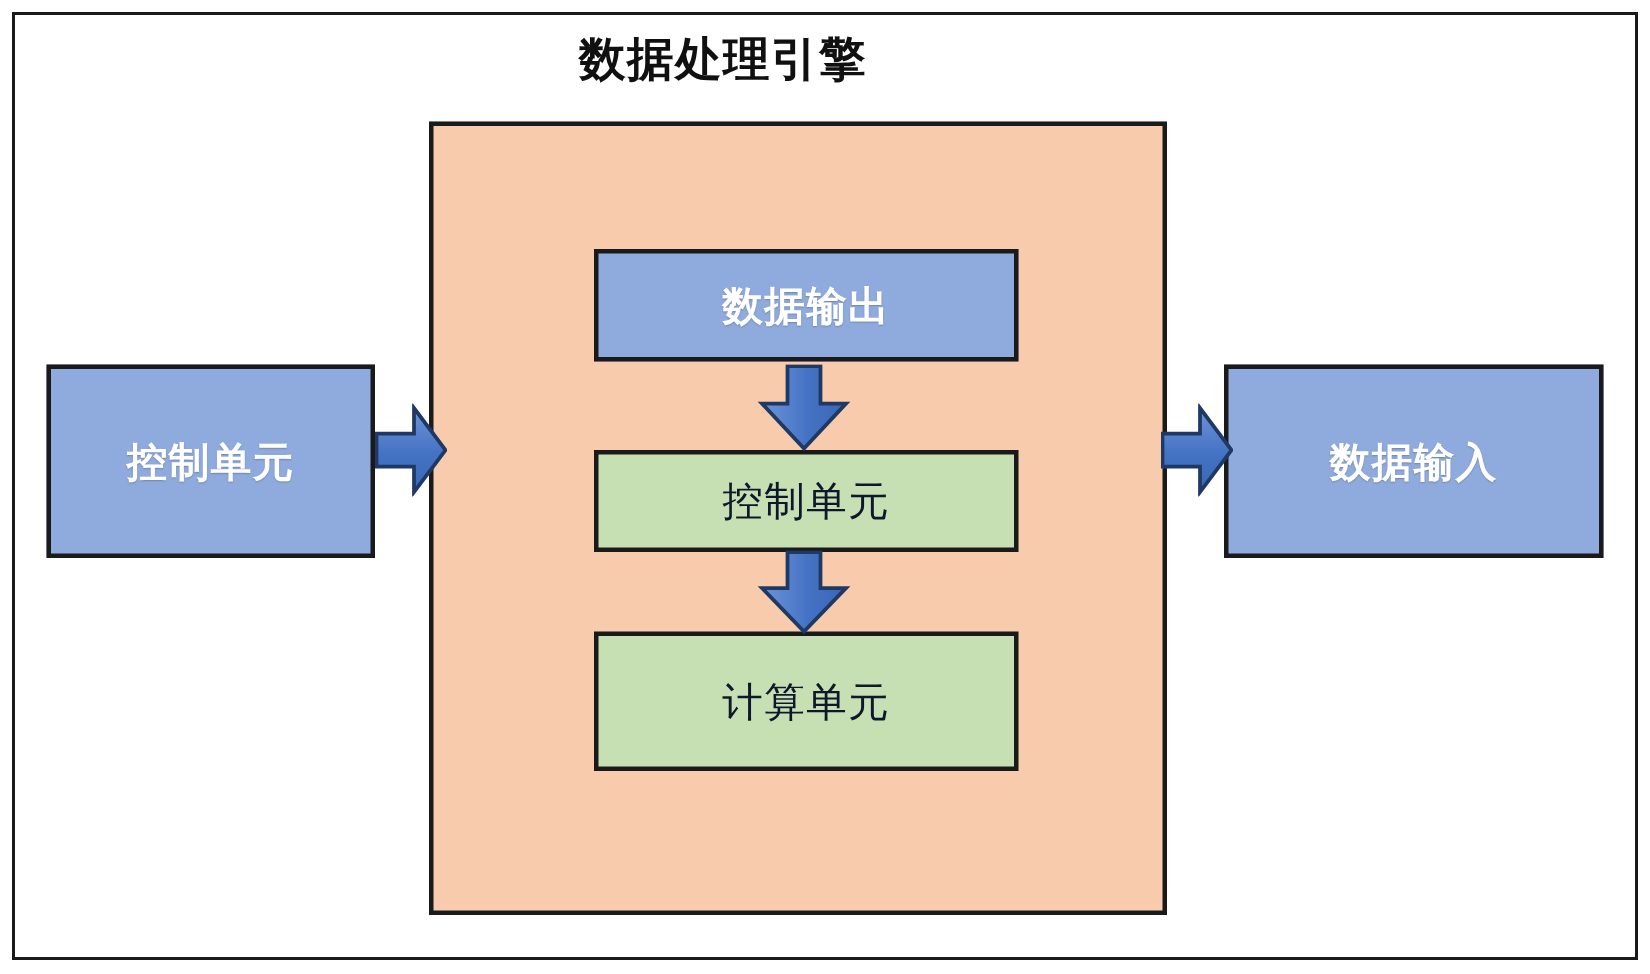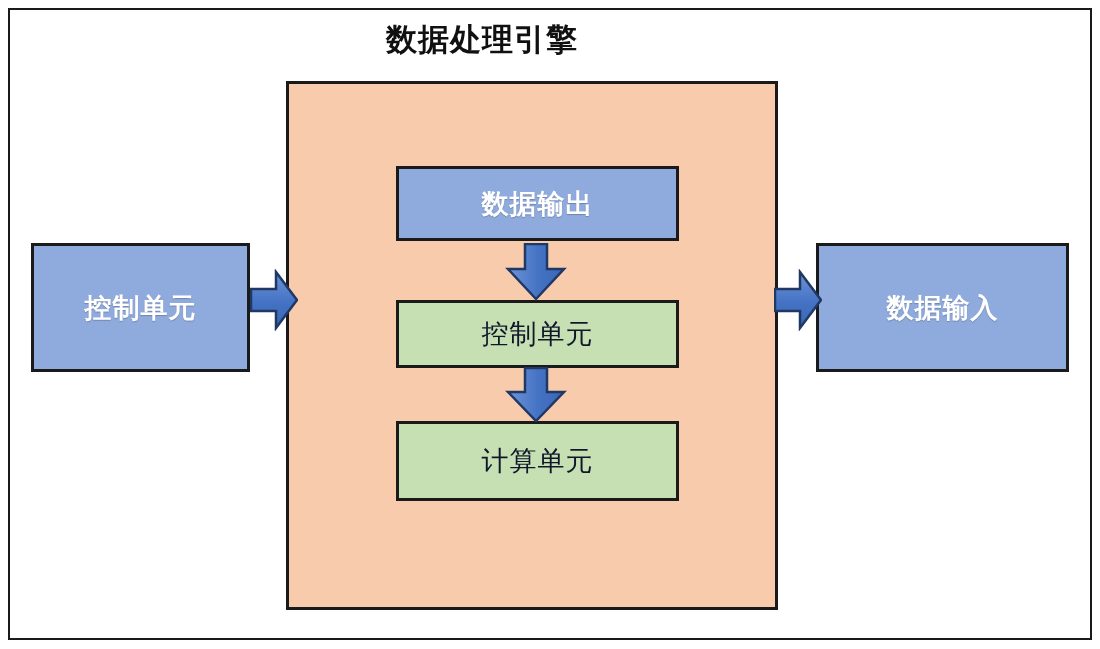--- a/index.html
+++ b/index.html
@@ -99,21 +99,21 @@
   #node-control-unit {
     left: 396px;
     top: 300px;
     width: 283px;
     height: 68px;
   }
   #node-compute-unit {
     left: 396px;
     top: 421px;
     width: 283px;
-    height: 80px;
+    height: 93px;
   }
   
   .arrow {
     position: absolute;
   }
   #arrow-input-to-engine {
     left: 250px;
     top: 269px;
     width: 48px;
     height: 62px;

